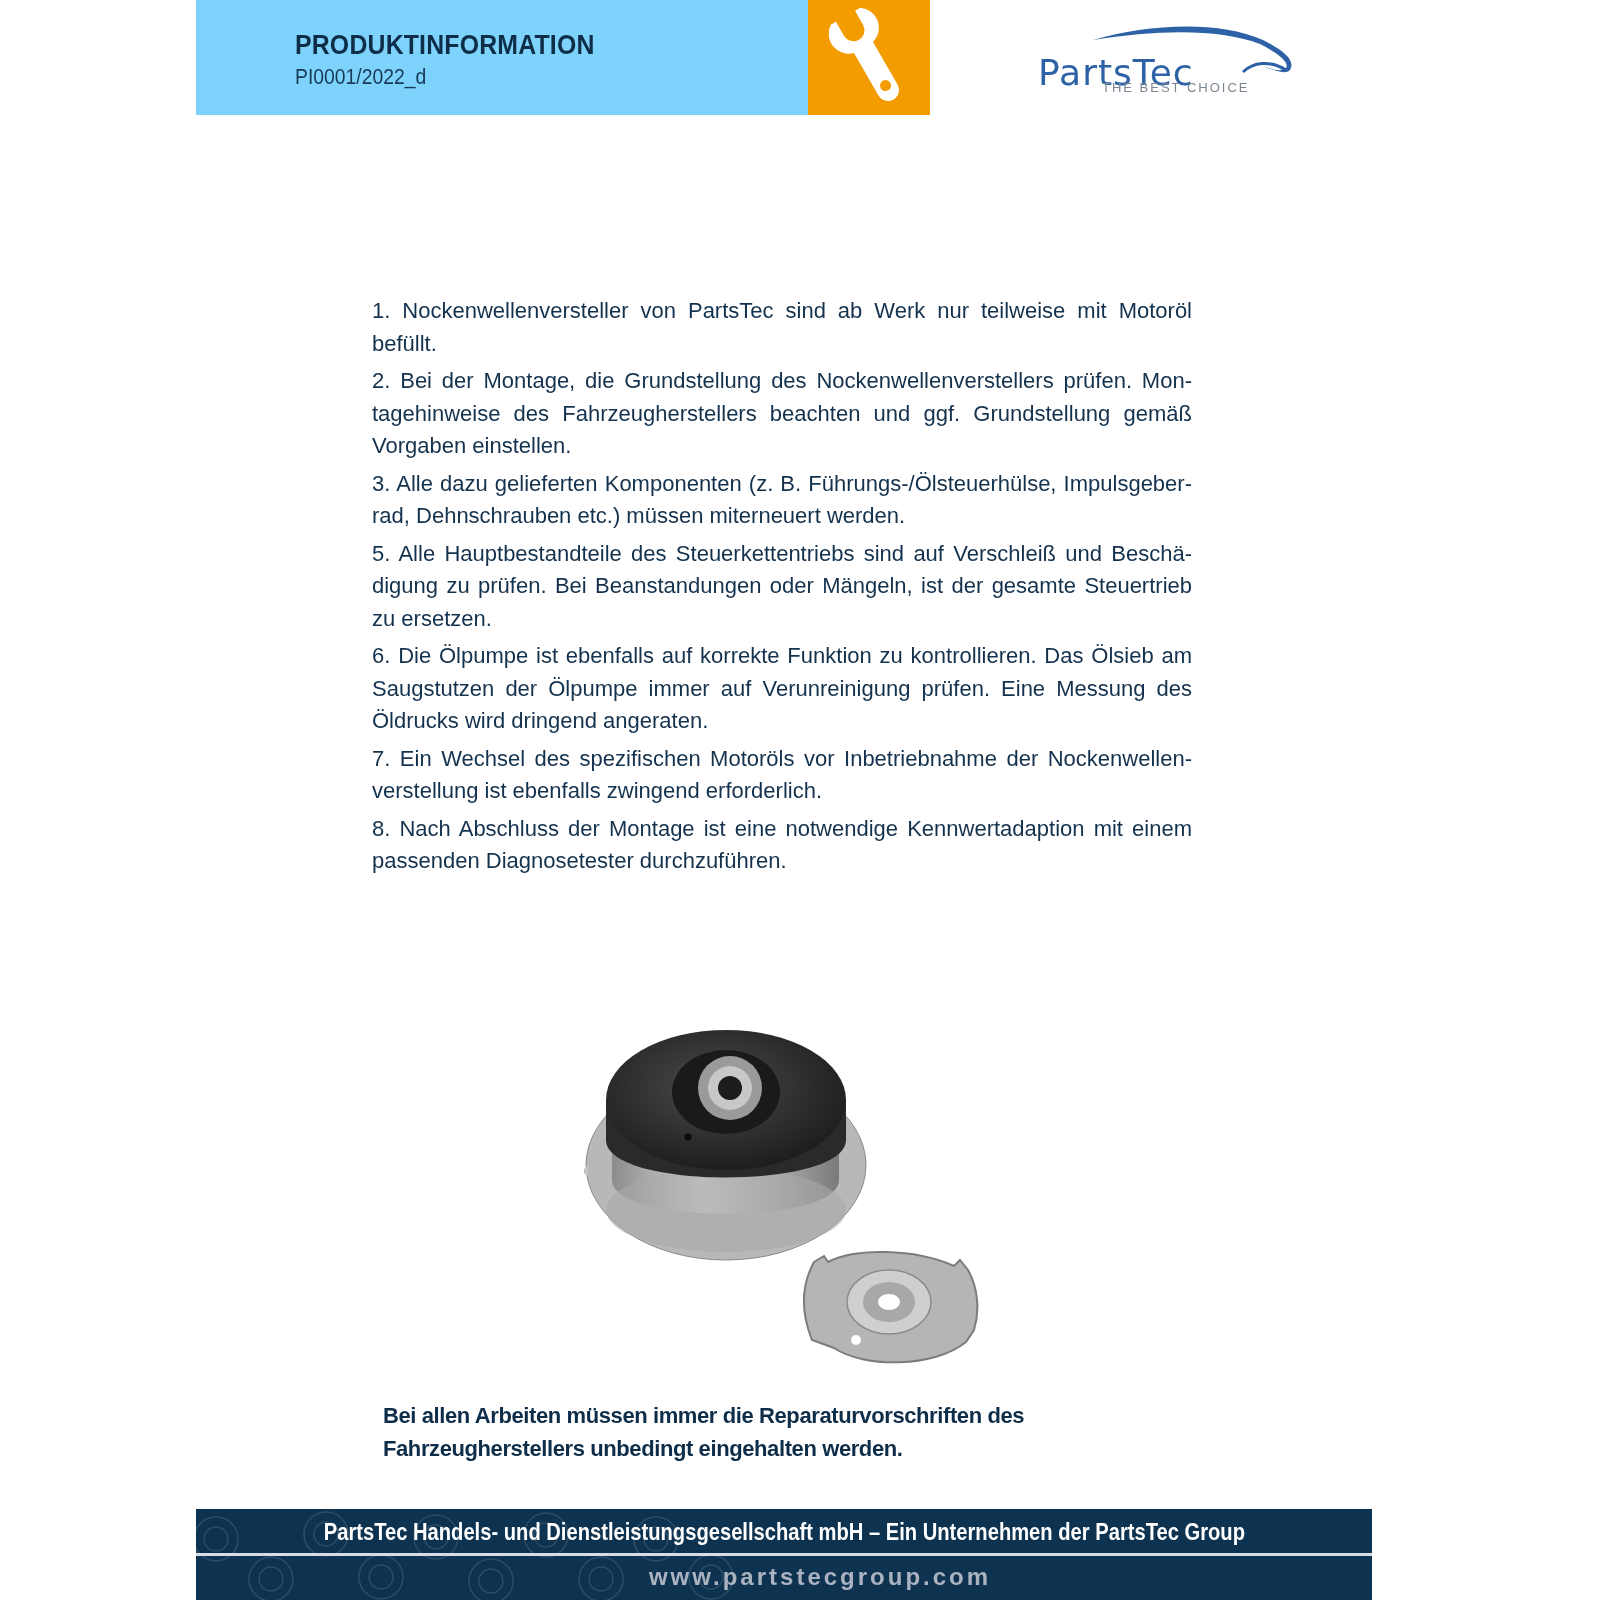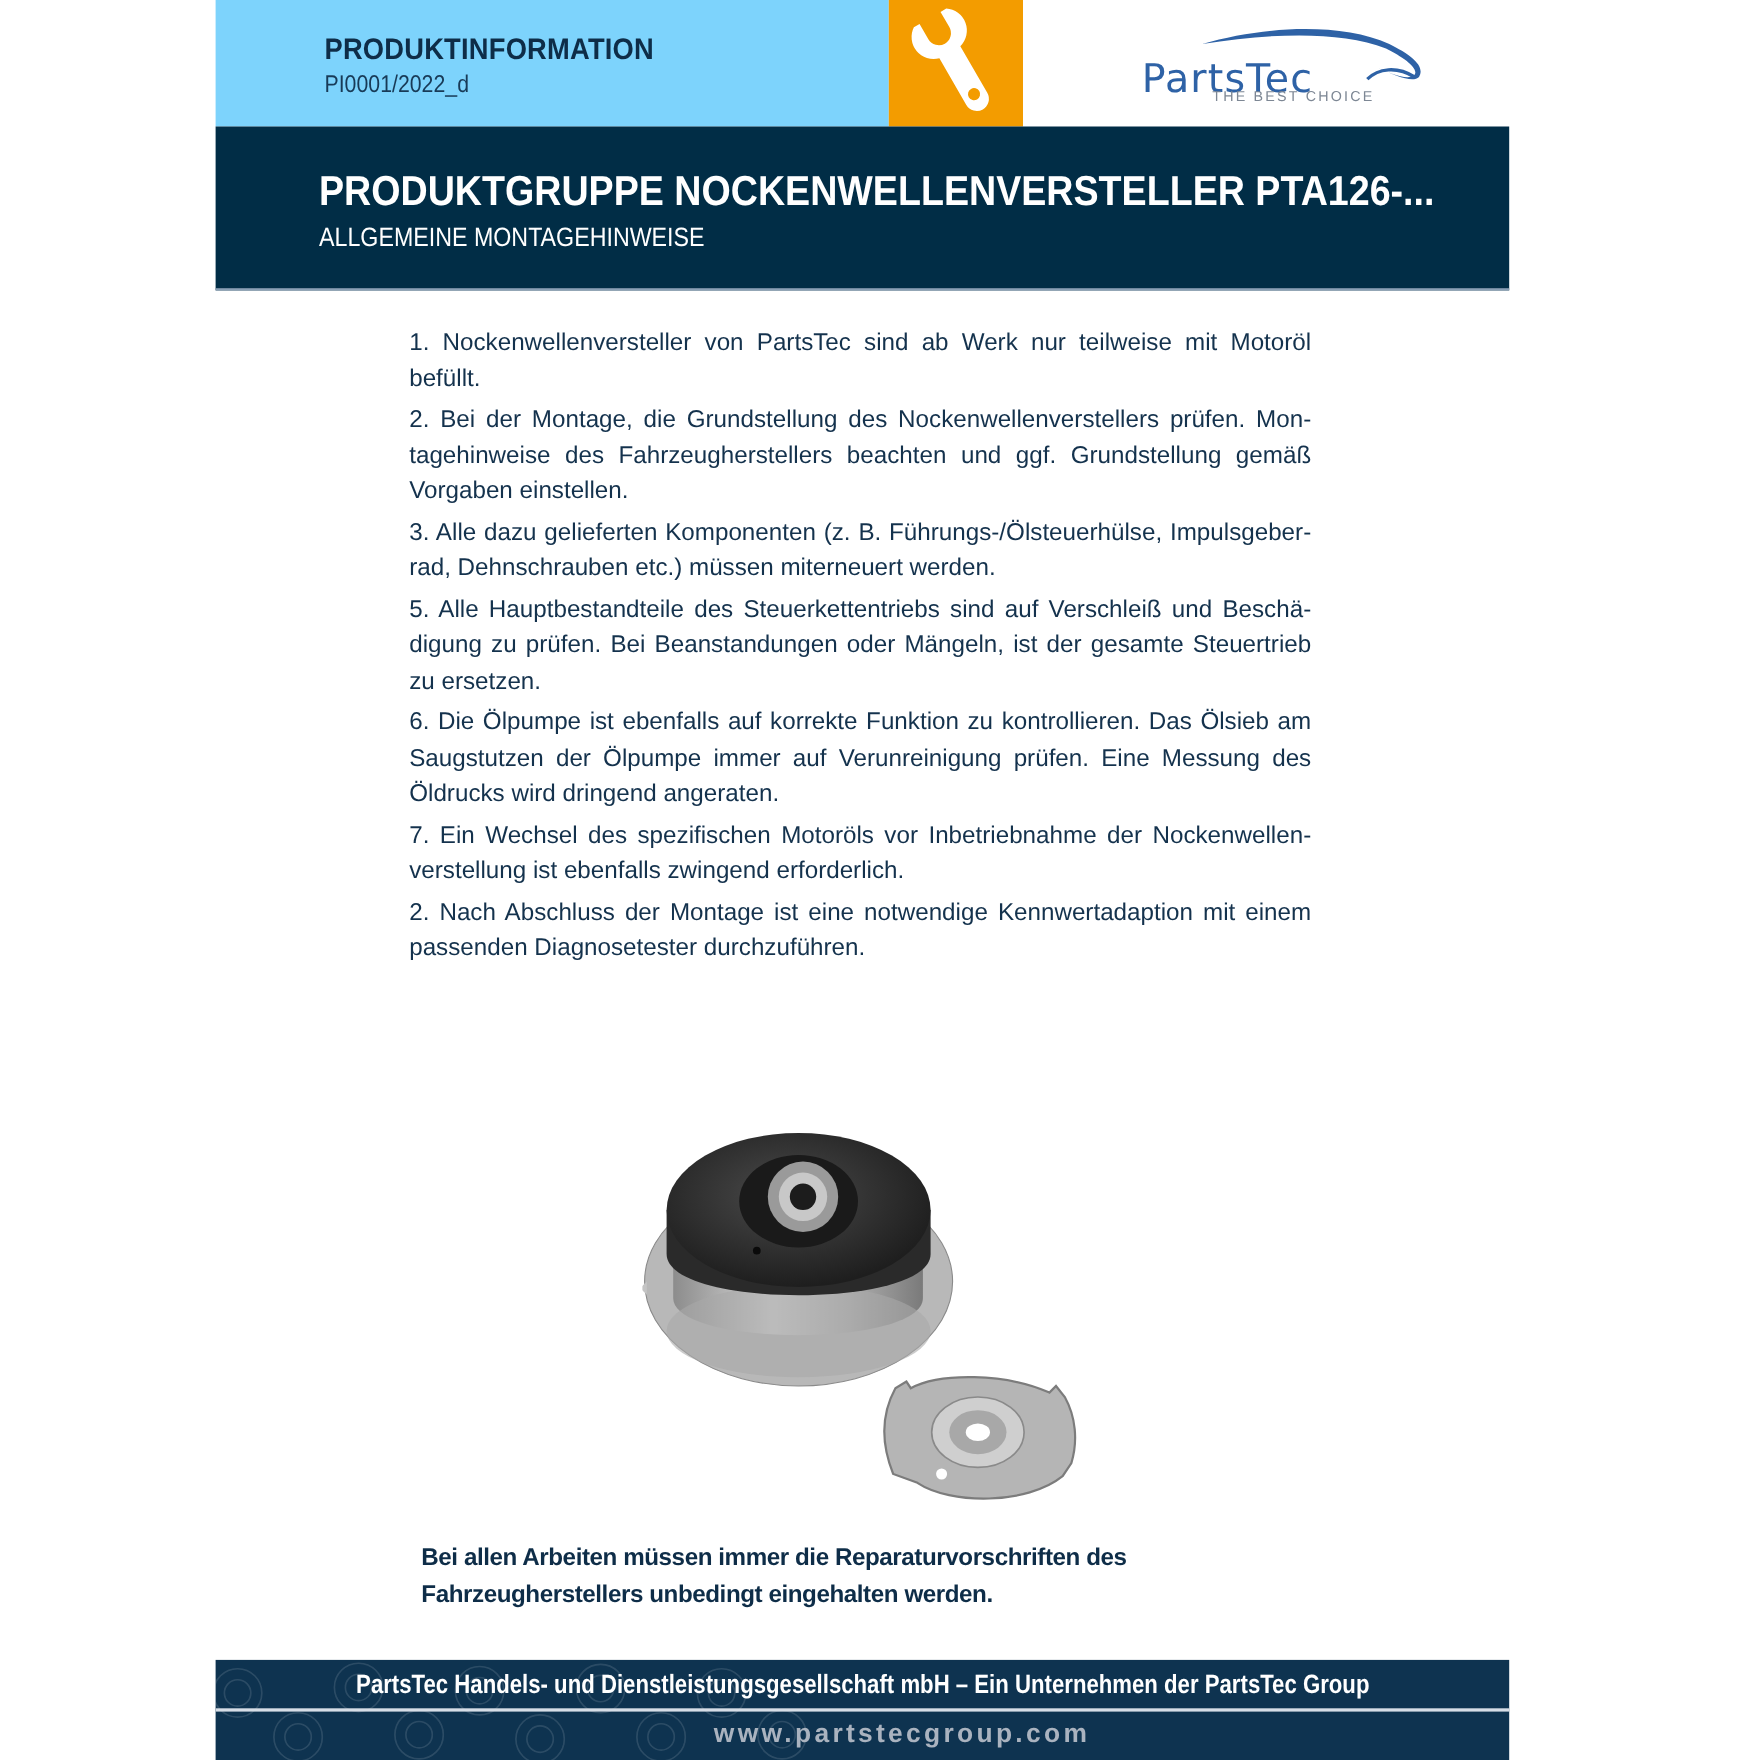--- a/index.html
+++ b/index.html
@@ -67,33 +67,29 @@
         <svg width="270" height="60" viewBox="0 0 270 60" style="position:absolute;left:0;top:0">
           <path d="M55 18 C110 2 180 -2 225 18 C245 28 258 38 252 48 C246 54 230 46 215 40 C225 44 242 52 248 46 C252 40 238 30 222 22 C180 6 118 8 55 18 Z" fill="#2e62a6"></path>
           <path d="M205 50 C215 40 232 38 248 48" stroke="#2e62a6" stroke-width="3" fill="none"></path>
         </svg>
         <div class="logo-text">PartsTec</div>
         <div class="logo-sub">THE BEST CHOICE</div>
       </div>
     </div>
   </div>
 
-  <div class="titleband">
-    <div class="main-title">PRODUKTGRUPPE NOCKENWELLENVERSTELLER PTA126-...</div>
-    <div class="sub-title">ALLGEMEINE MONTAGEHINWEISE</div>
-  </div>
 
   <div class="content">
     <p>1. Nockenwellenversteller von PartsTec sind ab Werk nur teilweise mit Motoröl befüllt.</p>
     <p>2. Bei der Montage, die Grundstellung des Nockenwellenverstellers prüfen. Mon­tagehinweise des Fahrzeugherstellers beachten und ggf. Grundstellung gemäß Vorgaben einstellen.</p>
     <p>3. Alle dazu gelieferten Komponenten (z. B. Führungs-/Ölsteuerhülse, Impulsgeber­rad, Dehnschrauben etc.) müssen miterneuert werden.</p>
     <p>5. Alle Hauptbestandteile des Steuerkettentriebs sind auf Verschleiß und Beschä­digung zu prüfen. Bei Beanstandungen oder Mängeln, ist der gesamte Steuertrieb zu ersetzen.</p>
     <p>6. Die Ölpumpe ist ebenfalls auf korrekte Funktion zu kontrollieren. Das Ölsieb am Saugstutzen der Ölpumpe immer auf Verunreinigung prüfen. Eine Messung des Öldrucks wird dringend angeraten.</p>
     <p>7. Ein Wechsel des spezifischen Motoröls vor Inbetriebnahme der Nockenwellen­verstellung ist ebenfalls zwingend erforderlich.</p>
-    <p>2. Nach Abschluss der Montage ist eine notwendige Kennwertadaption mit einem passenden Diagnosetester durchzuführen.</p>
+    <p>8. Nach Abschluss der Montage ist eine notwendige Kennwertadaption mit einem passenden Diagnosetester durchzuführen.</p>
   </div>
 
   <div class="productimg">
     <svg width="400" height="360" viewBox="0 0 400 360" aria-label="Nockenwellenversteller mit Impulsgeberrad">
       <defs>
         <linearGradient id="metal" x1="0" x2="1" y1="0" y2="0">
           <stop offset="0" stop-color="#8c8c8c"></stop>
             <stop offset="0.4" stop-color="#d8d8d8"></stop>
           <stop offset="0.7" stop-color="#b0b0b0"></stop>
             <stop offset="1" stop-color="#7a7a7a"></stop>

